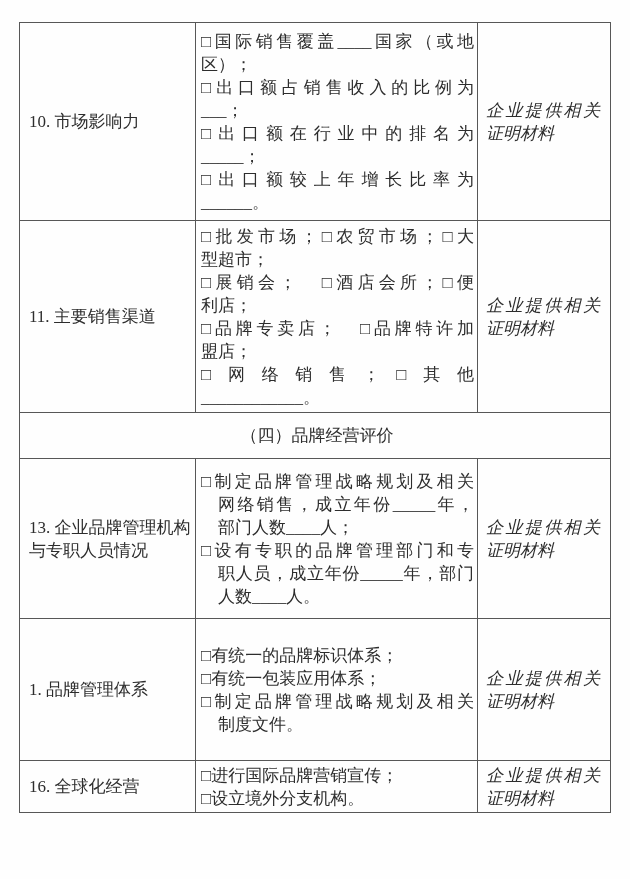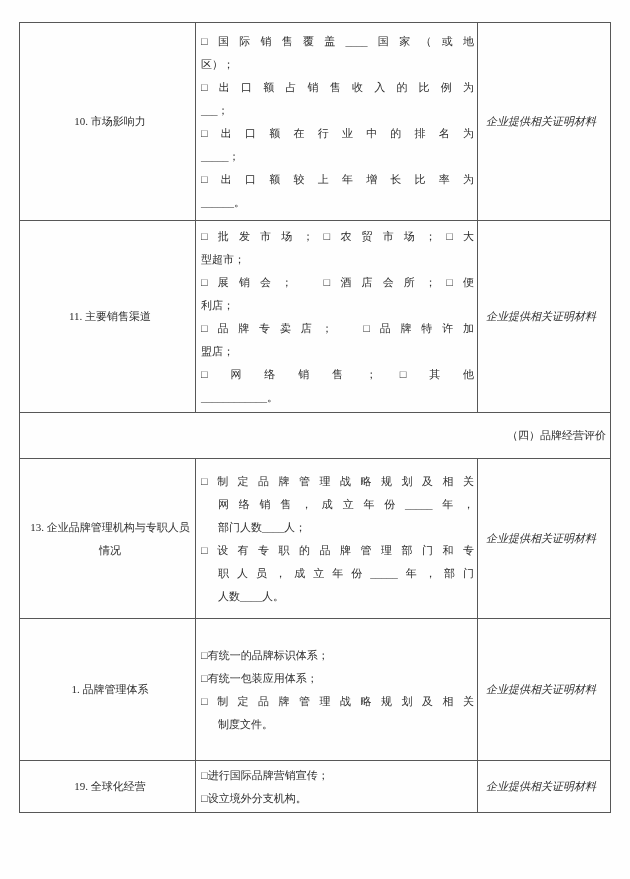--- a/index.html
+++ b/index.html
@@ -21,33 +21,33 @@
   table.eval {
     position: absolute;
     left: 19px; top: 22px;
     width: 591px;
     border-collapse: collapse;
     table-layout: fixed;
   }
   table.eval td {
     border: 1px solid #575757;
     vertical-align: middle;
-    font-size: 11px;
+    font-size: 17px;
     line-height: 23px;
     overflow: hidden;
   }
-  td.c1 { padding: 2px 4px 2px 9px; text-align: center; }
+  td.c1 { padding: 2px 4px 2px 9px; text-align: left; }
   td.c2 { padding: 2px 3px 2px 5px; }
   td.c3 {
     padding: 2px 10px 2px 8px;
     text-align: justify;
     text-justify: inter-character;
     font-style: italic;
   }
-  td.sect { padding: 2px 4px 2px 8px; text-align: right; }
+  td.sect { padding: 2px 4px 2px 8px; text-align: center; }
   .line { text-align: left; }
   .line.sp {
     text-align: justify;
     text-align-last: justify;
     text-justify: inter-character;
   }
   .line.ind { padding-left: 17px; }
 </style>
 </head>
 <body>
@@ -113,21 +113,21 @@
       <td class="c2">
         <div class="line">□有统一的品牌标识体系；</div>
         <div class="line">□有统一包装应用体系；</div>
         <div class="line sp">□制定品牌管理战略规划及相关</div>
         <div class="line ind">制度文件。</div>
       </td>
       <td class="c3">企业提供相关证明材料</td>
     </tr>
 
     <tr style="height:52px">
-      <td class="c1">19. 全球化经营</td>
+      <td class="c1">16. 全球化经营</td>
       <td class="c2">
         <div class="line">□进行国际品牌营销宣传；</div>
         <div class="line">□设立境外分支机构。</div>
       </td>
       <td class="c3">企业提供相关证明材料</td>
     </tr>
 
   </tbody>
     </table>
 </div>

